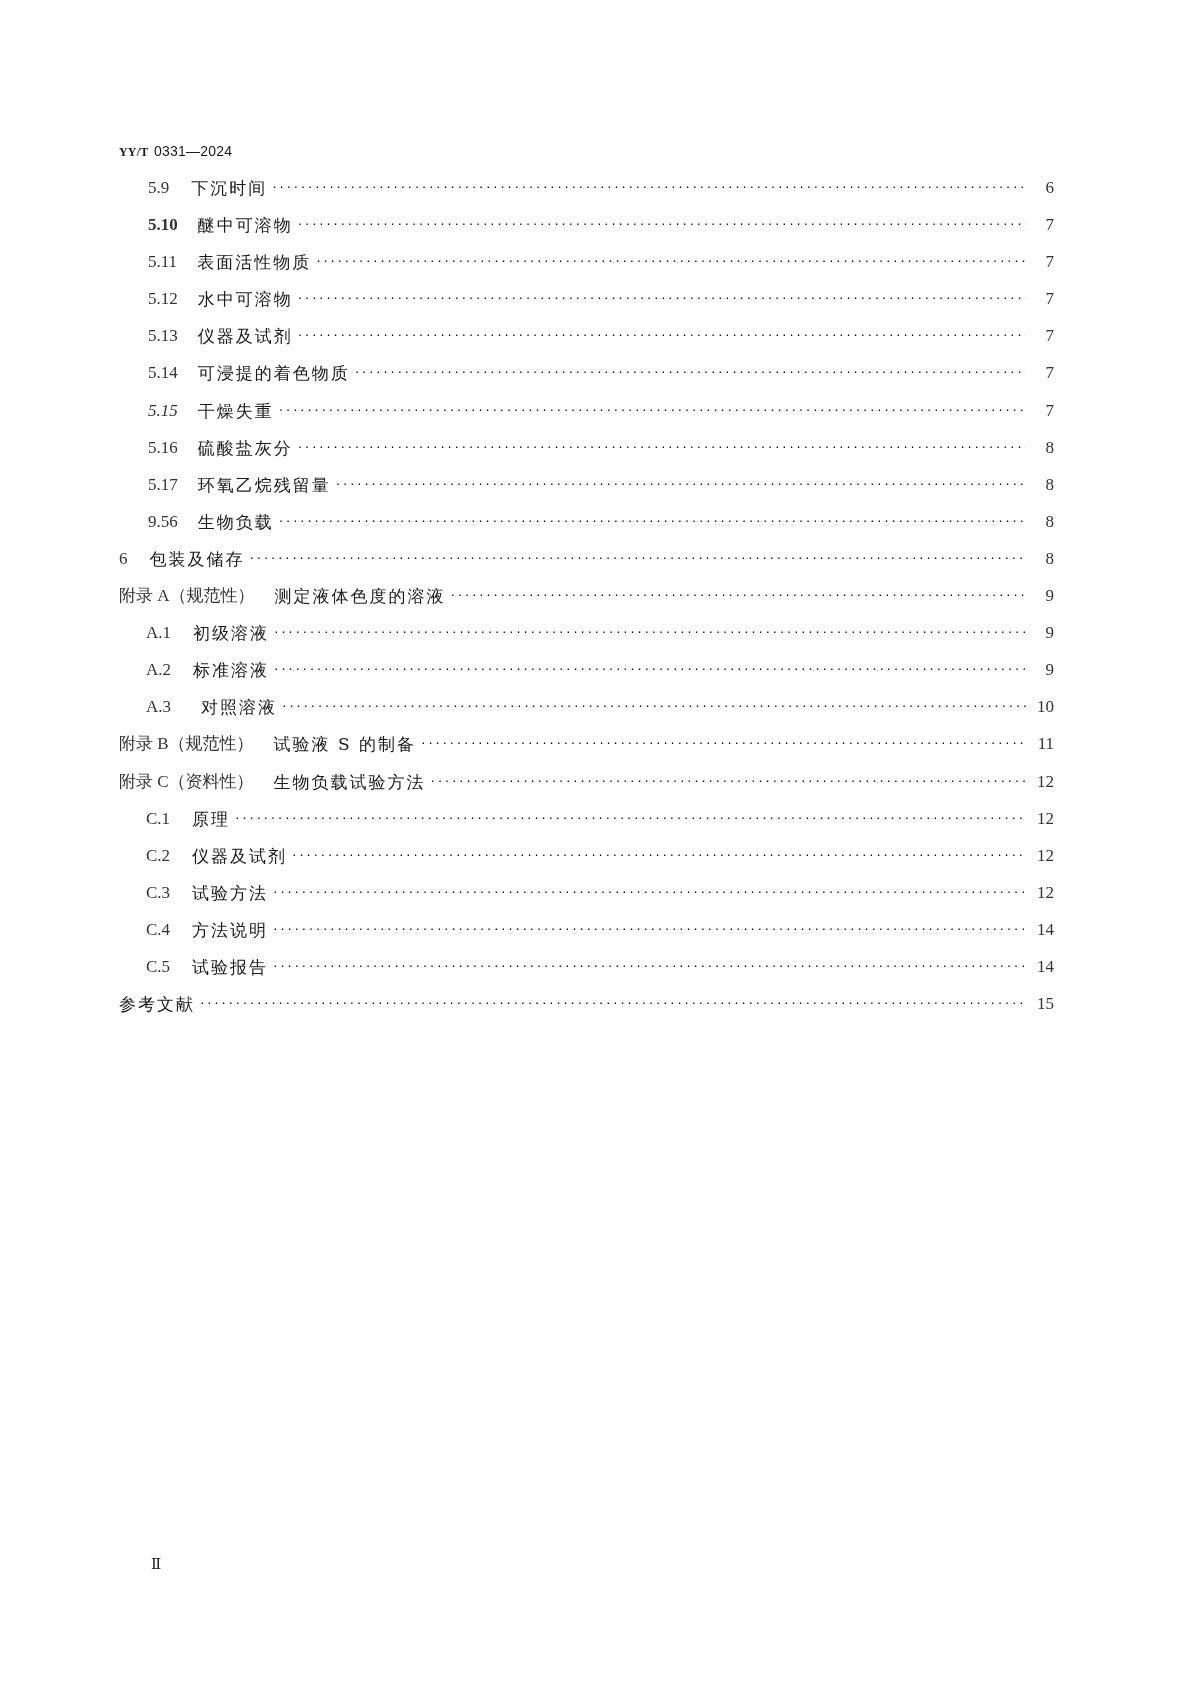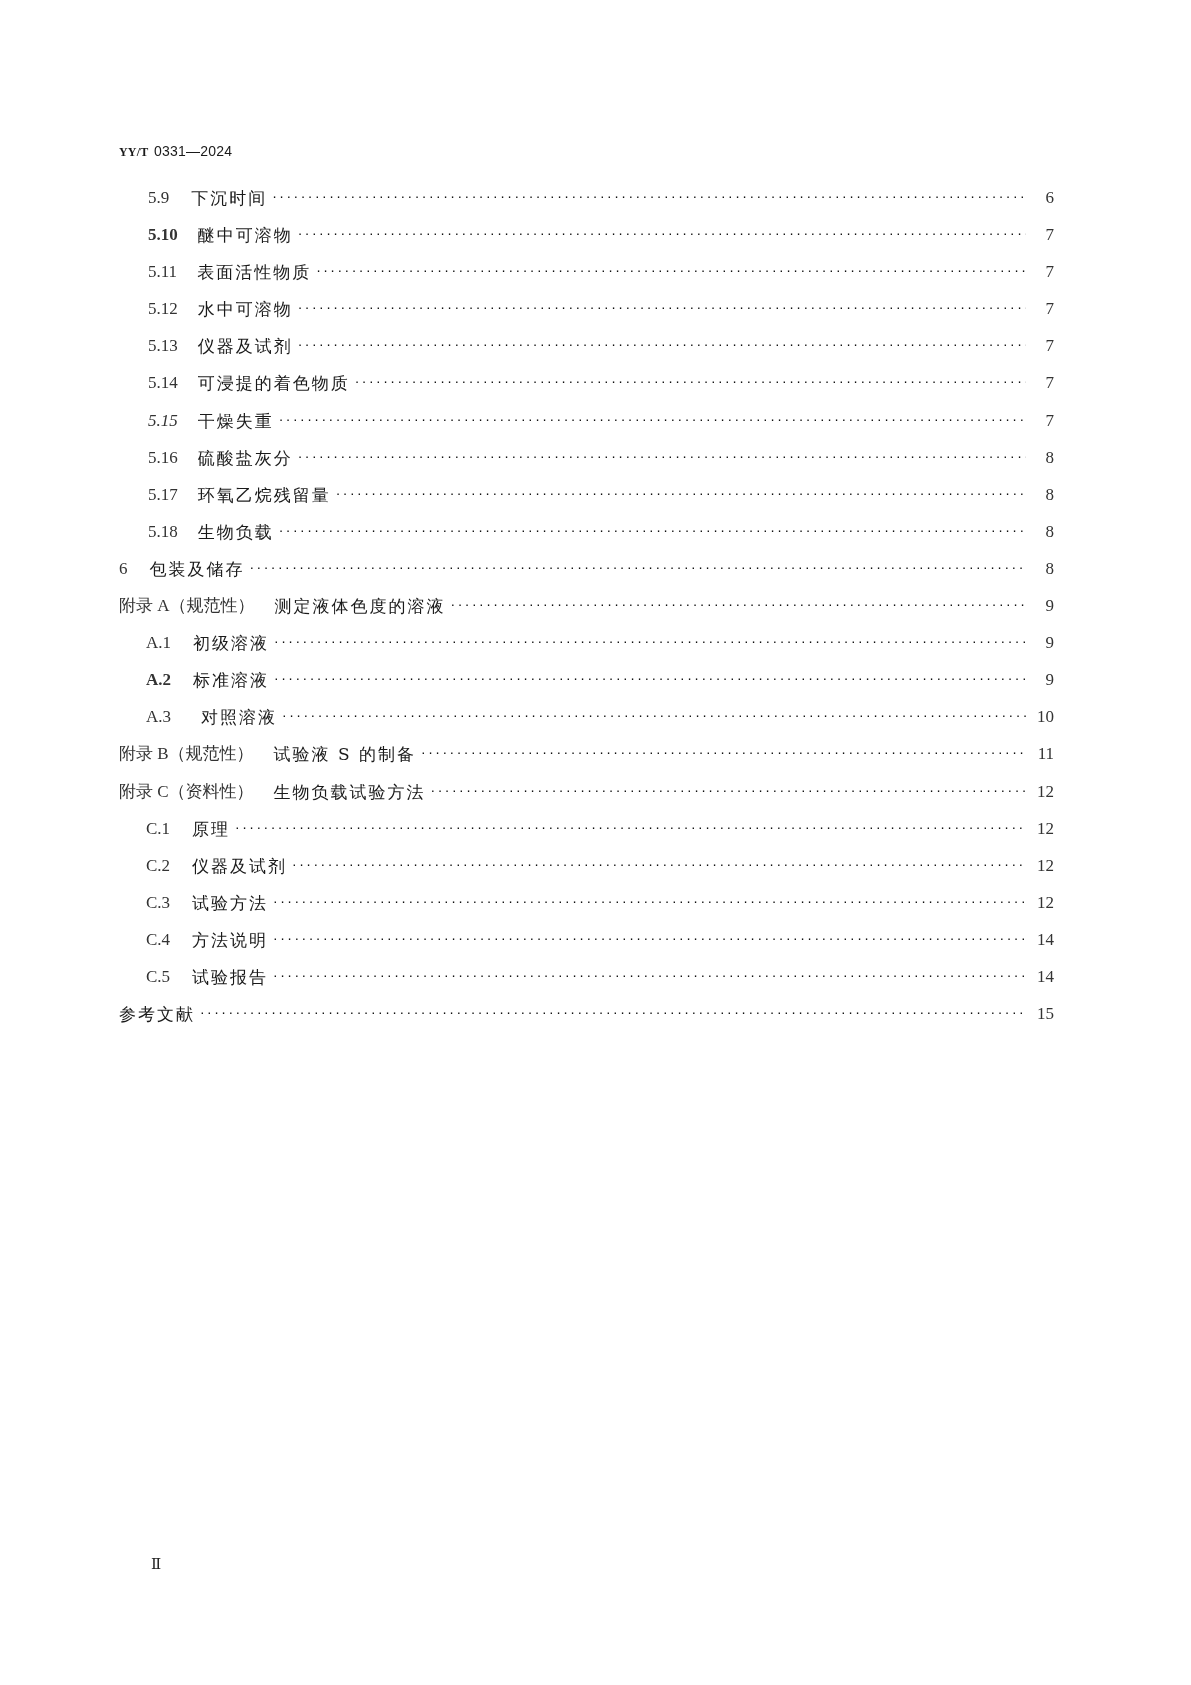--- a/index.html
+++ b/index.html
@@ -27,21 +27,21 @@
       font-weight: bold;
       font-size: 12px;
     }
     .header .num {
       font-family: "Liberation Sans", "DejaVu Sans", sans-serif;
       font-size: 14px;
     }
     .toc {
       position: absolute;
       left: 119px;
-      top: 186px;
+      top: 176px;
       width: 935px;
     }
     .row {
       position: relative;
       height: 37.1px;
       display: flex;
       align-items: flex-start;
       font-size: 17px;
       line-height: 24px;
     }
@@ -142,21 +142,21 @@
       <span class="leader">············································································································································································································································································································</span>
       <span class="page" style="margin-right: 0px;">8</span>
     </div>
     <div class="row level2">
       <span class="sec" style="margin-right: 20px;">5.17</span>
       <span class="title">环氧乙烷残留量</span>
       <span class="leader">············································································································································································································································································································</span>
       <span class="page" style="margin-right: 0px;">8</span>
     </div>
     <div class="row level2">
-      <span class="sec" style="margin-right: 20px;">5.18</span>
+      <span class="sec" style="margin-right: 20px;">9.56</span>
       <span class="title">生物负载</span>
       <span class="leader">············································································································································································································································································································</span>
       <span class="page" style="margin-right: 0px;">8</span>
     </div>
     <div class="row">
       <span class="sec" style="margin-right: 22px;">6</span>
       <span class="title">包装及储存</span>
       <span class="leader">············································································································································································································································································································</span>
       <span class="page" style="margin-right: 0px;">8</span>
     </div>
@@ -166,21 +166,21 @@
       <span class="leader">············································································································································································································································································································</span>
       <span class="page" style="margin-right: 0px;">9</span>
     </div>
     <div class="row level2 appx">
       <span class="sec" style="margin-right: 22px;">A.1</span>
       <span class="title">初级溶液</span>
       <span class="leader">············································································································································································································································································································</span>
       <span class="page" style="margin-right: 0px;">9</span>
     </div>
     <div class="row level2 appx">
-      <span class="sec" style="margin-right: 22px; font-weight: bold;">A.2</span>
+      <span class="sec" style="margin-right: 22px;">A.2</span>
       <span class="title">标准溶液</span>
       <span class="leader">············································································································································································································································································································</span>
       <span class="page" style="margin-right: 0px;">9</span>
     </div>
     <div class="row level2 appx">
       <span class="sec" style="margin-right: 30px;">A.3</span>
       <span class="title">对照溶液</span>
       <span class="leader">············································································································································································································································································································</span>
       <span class="page" style="margin-right: 0px;">10</span>
     </div>

